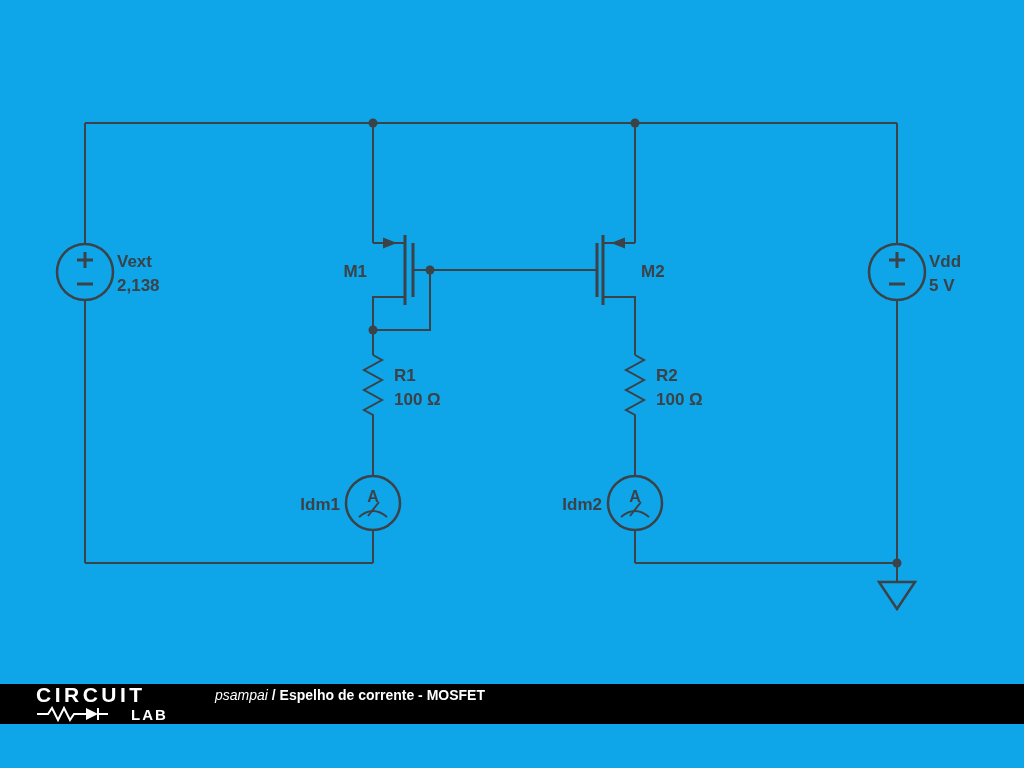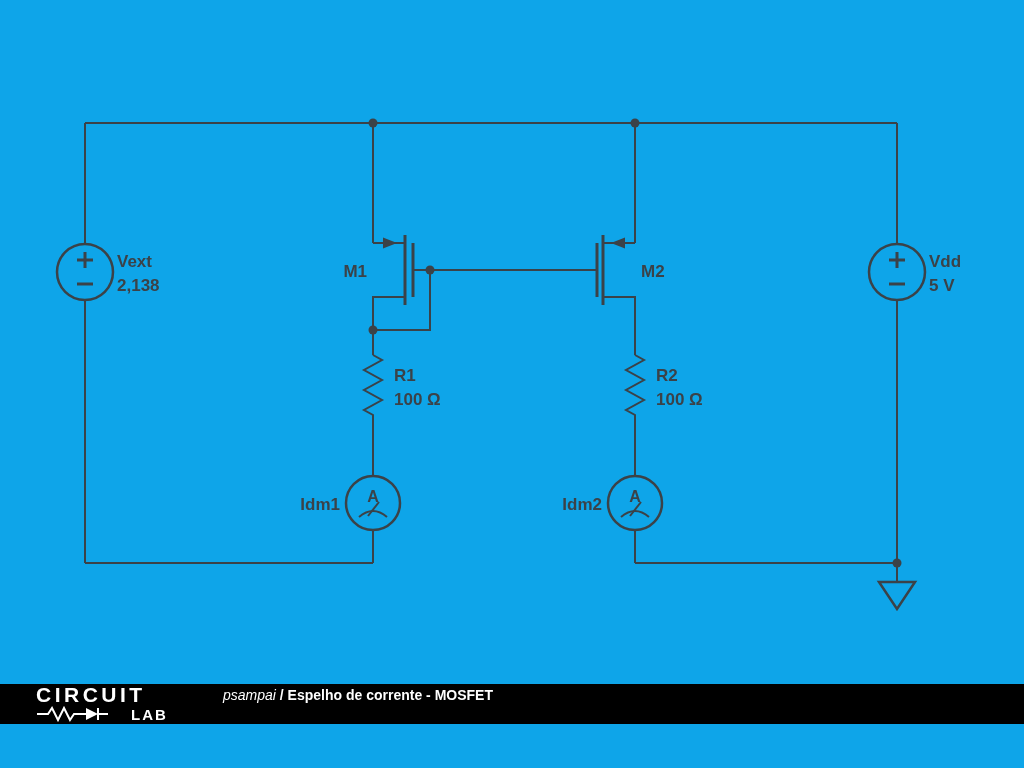--- a/index.html
+++ b/index.html
@@ -12,21 +12,21 @@
   .pm{stroke:#3b4248;stroke-width:3;fill:none;}
   .dot{fill:#3b4248;stroke:none;}
   .clabel{font-family:"Liberation Sans",sans-serif;font-weight:bold;font-size:17px;fill:#3b4248;}
   .asym{font-family:"Liberation Sans",sans-serif;font-weight:bold;font-size:16px;fill:#3b4248;}
 
   .footer{position:absolute;left:0;top:684px;width:1024px;height:40px;background:#000;color:#fff;}
   .logo{position:absolute;left:36px;top:1px;}
   .logo-text1{font-family:"Liberation Sans",sans-serif;font-weight:bold;font-size:21px;fill:#fff;letter-spacing:3.5px;}
   .logo-text2{font-family:"Liberation Sans",sans-serif;font-weight:bold;font-size:15px;fill:#fff;letter-spacing:2px;}
   .logo-wire{stroke:#fff;stroke-width:2;fill:none;}
-  .footer-text{position:absolute;left:215px;top:2px;font-size:14px;line-height:19px;color:#fff;margin-left:8px;}
+  .footer-text{position:absolute;left:215px;top:2px;font-size:14px;line-height:19px;color:#fff;}
   .author{font-style:italic;font-weight:normal;}
   .ft-bold{font-weight:bold;}
   .ft-url{color:#ffcc33;font-weight:bold;text-decoration:none;display:block;}
 </style>
 </head>
 <body>
 
 <div class="page">
 
   <svg class="schematic" width="1024" height="728" viewBox="0 0 1024 728">

